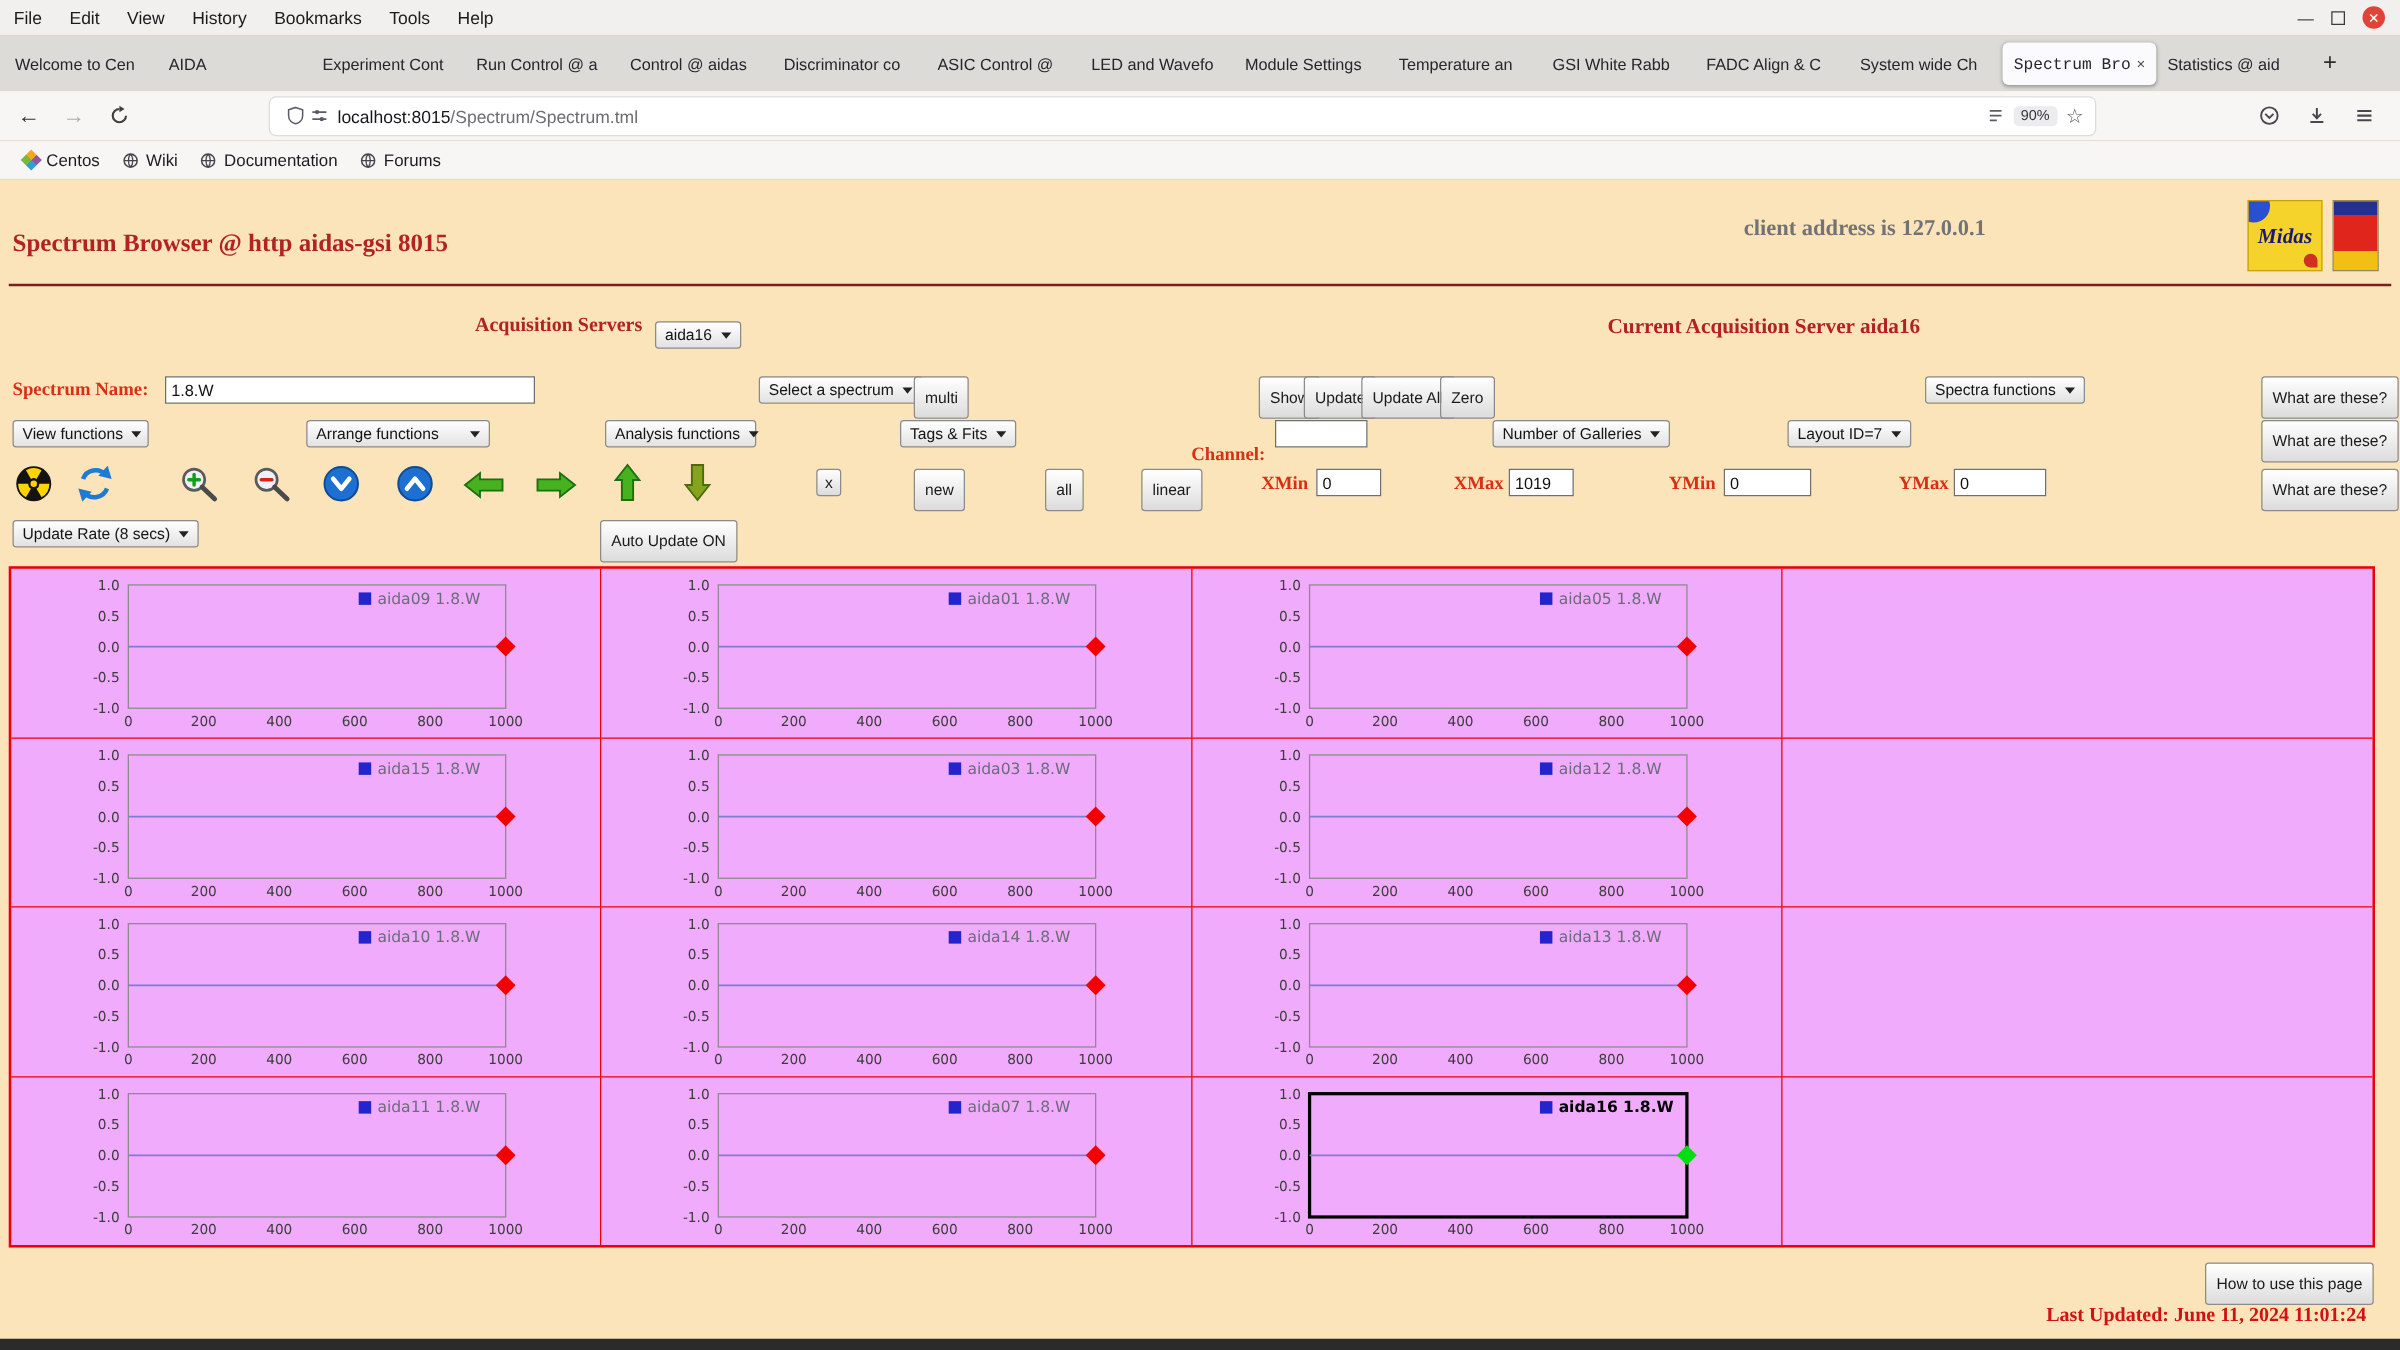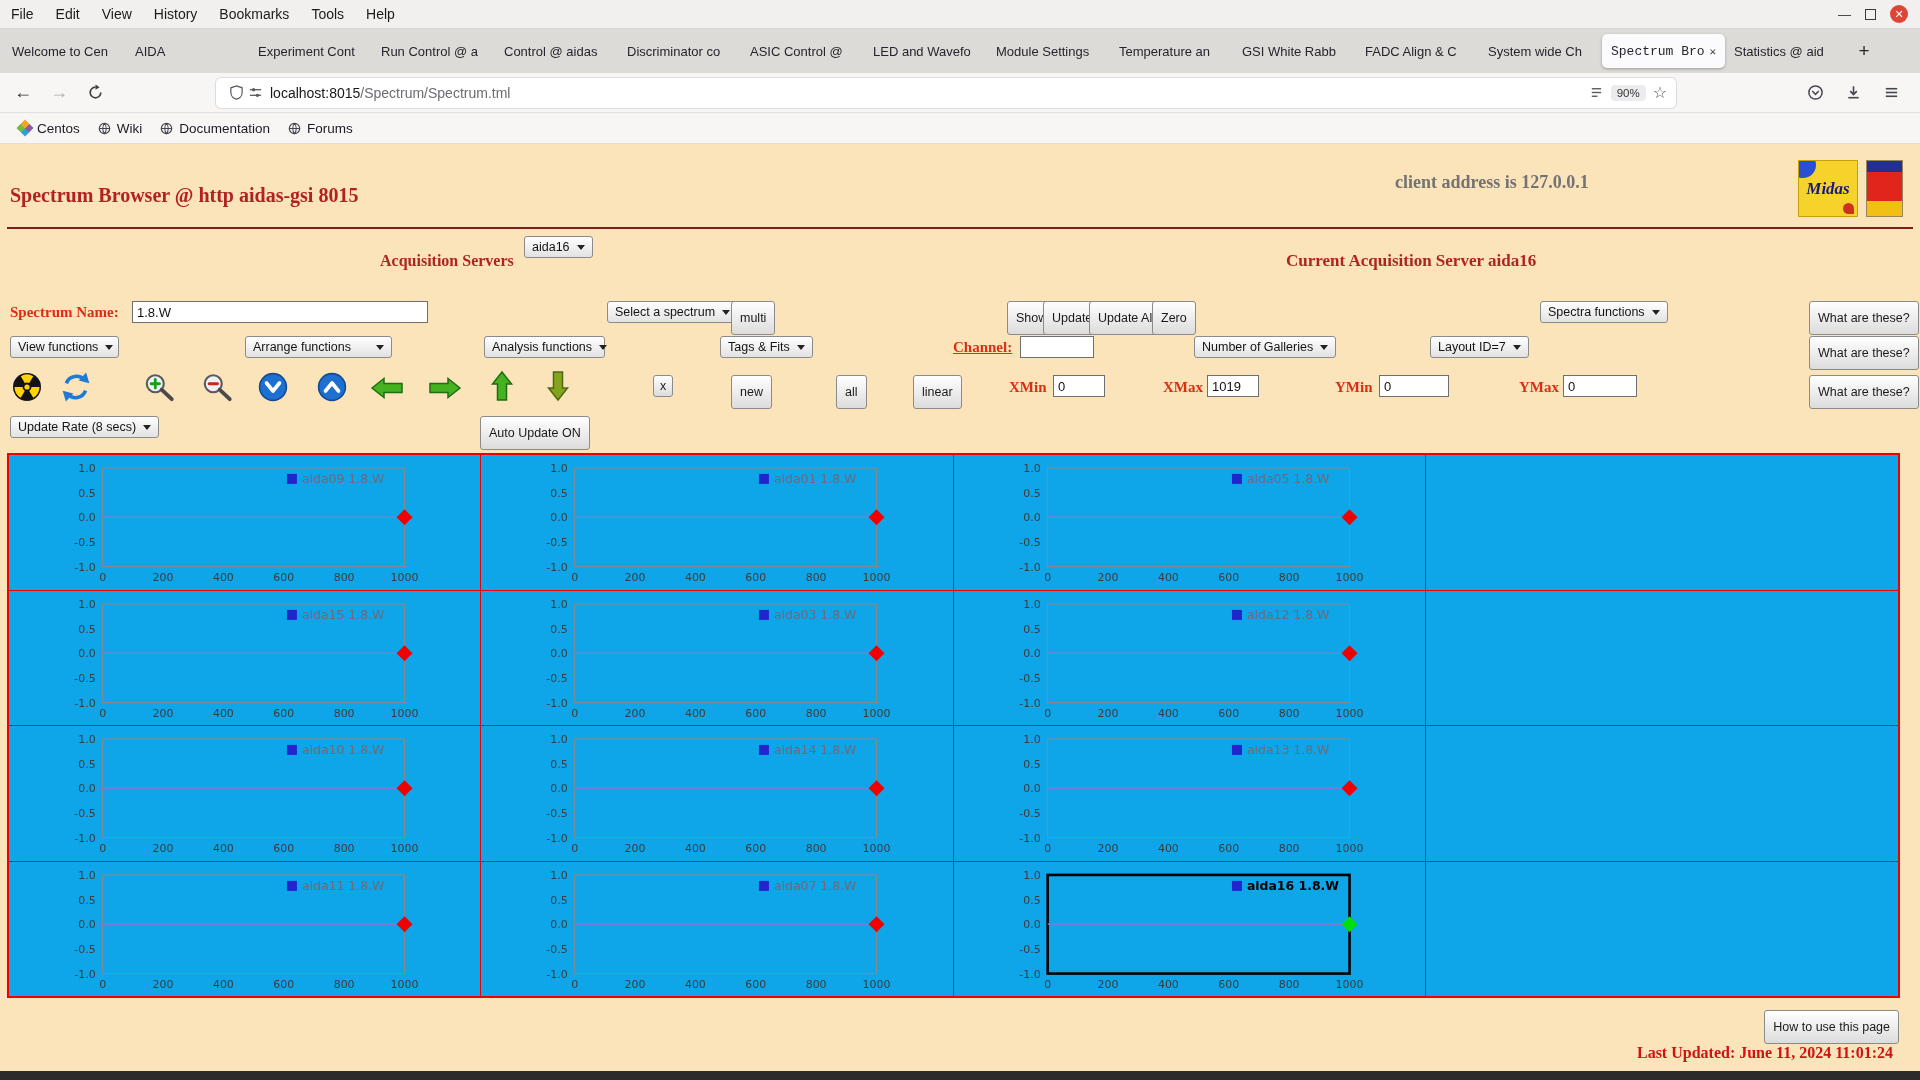--- a/index.html
+++ b/index.html
@@ -55,21 +55,21 @@
   .rlab{position:absolute;font:bold 15px "Liberation Serif",serif;color:#d92f14;white-space:nowrap;}
   .hlab{position:absolute;font:bold 16px "Liberation Serif",serif;color:#b22222;white-space:nowrap;}
 
   .btn,.fbtn{background:linear-gradient(#ffffff,#dcdcdc);border:1px solid #8b8b8b;border-radius:3px;color:#1a1a1a;font-family:"Liberation Sans",sans-serif;font-size:12.5px;height:22px;display:inline-flex;align-items:center;padding:16px 8px;white-space:nowrap;}
   .btn{position:absolute;}
   .select{position:absolute;background:linear-gradient(#ffffff,#e2e2e2);border:1px solid #8b8b8b;border-radius:3px;color:#141414;font-family:"Liberation Sans",sans-serif;font-size:12.5px;height:22px;display:inline-flex;align-items:center;padding:0 7px;white-space:nowrap;}
   .sel-arrow{width:0;height:0;border-left:4px solid transparent;border-right:4px solid transparent;border-top:5px solid #222;margin-left:7px;}
   .tin{position:absolute;height:22px;border:1px solid #6f6f6f;background:#fff;font:13px "Liberation Sans",sans-serif;padding:0 4px;color:#111;}
   .icon{position:absolute;display:flex;align-items:center;justify-content:center;}
 
-  .spectrum-grid{position:absolute;top:309px;left:7px;width:1893px;height:545px;display:grid;grid-template-columns:repeat(4,1fr);grid-template-rows:repeat(4,1fr);border:2px solid #ee0000;background:#0ea5e9;}
+  .spectrum-grid{position:absolute;top:309px;left:7px;width:1893px;height:545px;display:grid;grid-template-columns:repeat(4,1fr);grid-template-rows:repeat(4,1fr);border:2px solid #ee0000;background:#f0abfc;}
   .plot-cell{border-right:1px solid #ee0000;border-bottom:1px solid #ee0000;position:relative;}
   .plot-cell:nth-child(4n){border-right:none;}
   .plot-cell:nth-child(n+13){border-bottom:none;}
   .plot-cell svg{display:block;width:100%;height:100%;}
   .tk{font:11px "DejaVu Sans",sans-serif;fill:#3c3c3c;}
   .lg{font:12.5px "DejaVu Sans",sans-serif;fill:#6b6b7a;}
   .lg.hl{fill:#000;font-weight:bold;}
 
   .footer-buttons{position:absolute;top:866px;left:10px;display:flex;gap:7px;}
   .help-btn{position:absolute;top:866px;right:21px;}
@@ -258,21 +258,21 @@
     <div class="midas-logo">
       <span class="midas-arc"></span>
       <span class="midas-m">Midas</span>
       <span class="midas-dot"></span>
     </div>
     <div class="logo2"></div>
 
     <div class="page-rule"></div>
 
     <div class="hlab" style="top:108px;left:380px;">Acquisition Servers</div>
-    <span class="select" style="top:92px;left:524px;">
+    <span class="select" style="top:113px;left:524px;">
       <span>aida16</span>
         <span class="sel-arrow"></span>
     </span>
     <div class="hlab" style="top:107px;left:1286px;font-size:17px;">Current Acquisition Server aida16</div>
 
     <div class="rlab" style="top:160px;left:10px;">Spectrum Name:</div>
     <input class="tin" style="top: 157px; left: 132px; width: 296px;" value="1.8.W">
     <span class="select" style="top:157px;left:607px;">
       <span>Select a spectrum</span>
         <span class="sel-arrow"></span>
@@ -297,21 +297,21 @@
         <span class="sel-arrow"></span>
     </span>
     <span class="select" style="top:192px;left:484px;width:121px;justify-content:space-between;">
       <span>Analysis functions</span>
         <span class="sel-arrow"></span>
     </span>
     <span class="select" style="top:192px;left:720px;">
       <span>Tags &amp; Fits</span>
         <span class="sel-arrow"></span>
     </span>
-    <div class="rlab" style="top:195px;left:953px;text-decoration:underline;">Channel:</div>
+    <div class="rlab" style="top:212px;left:953px;">Channel:</div>
     <input class="tin" style="top: 192px; left: 1020px; width: 74px;" value="">
     <span class="select" style="top:192px;left:1194px;">
       <span>Number of Galleries</span>
         <span class="sel-arrow"></span>
     </span>
     <span class="select" style="top:192px;left:1430px;">
       <span>Layout ID=7</span>
         <span class="sel-arrow"></span>
     </span>
     <button class="btn" style="top:192px;left:1809px;">What are these?</button>

